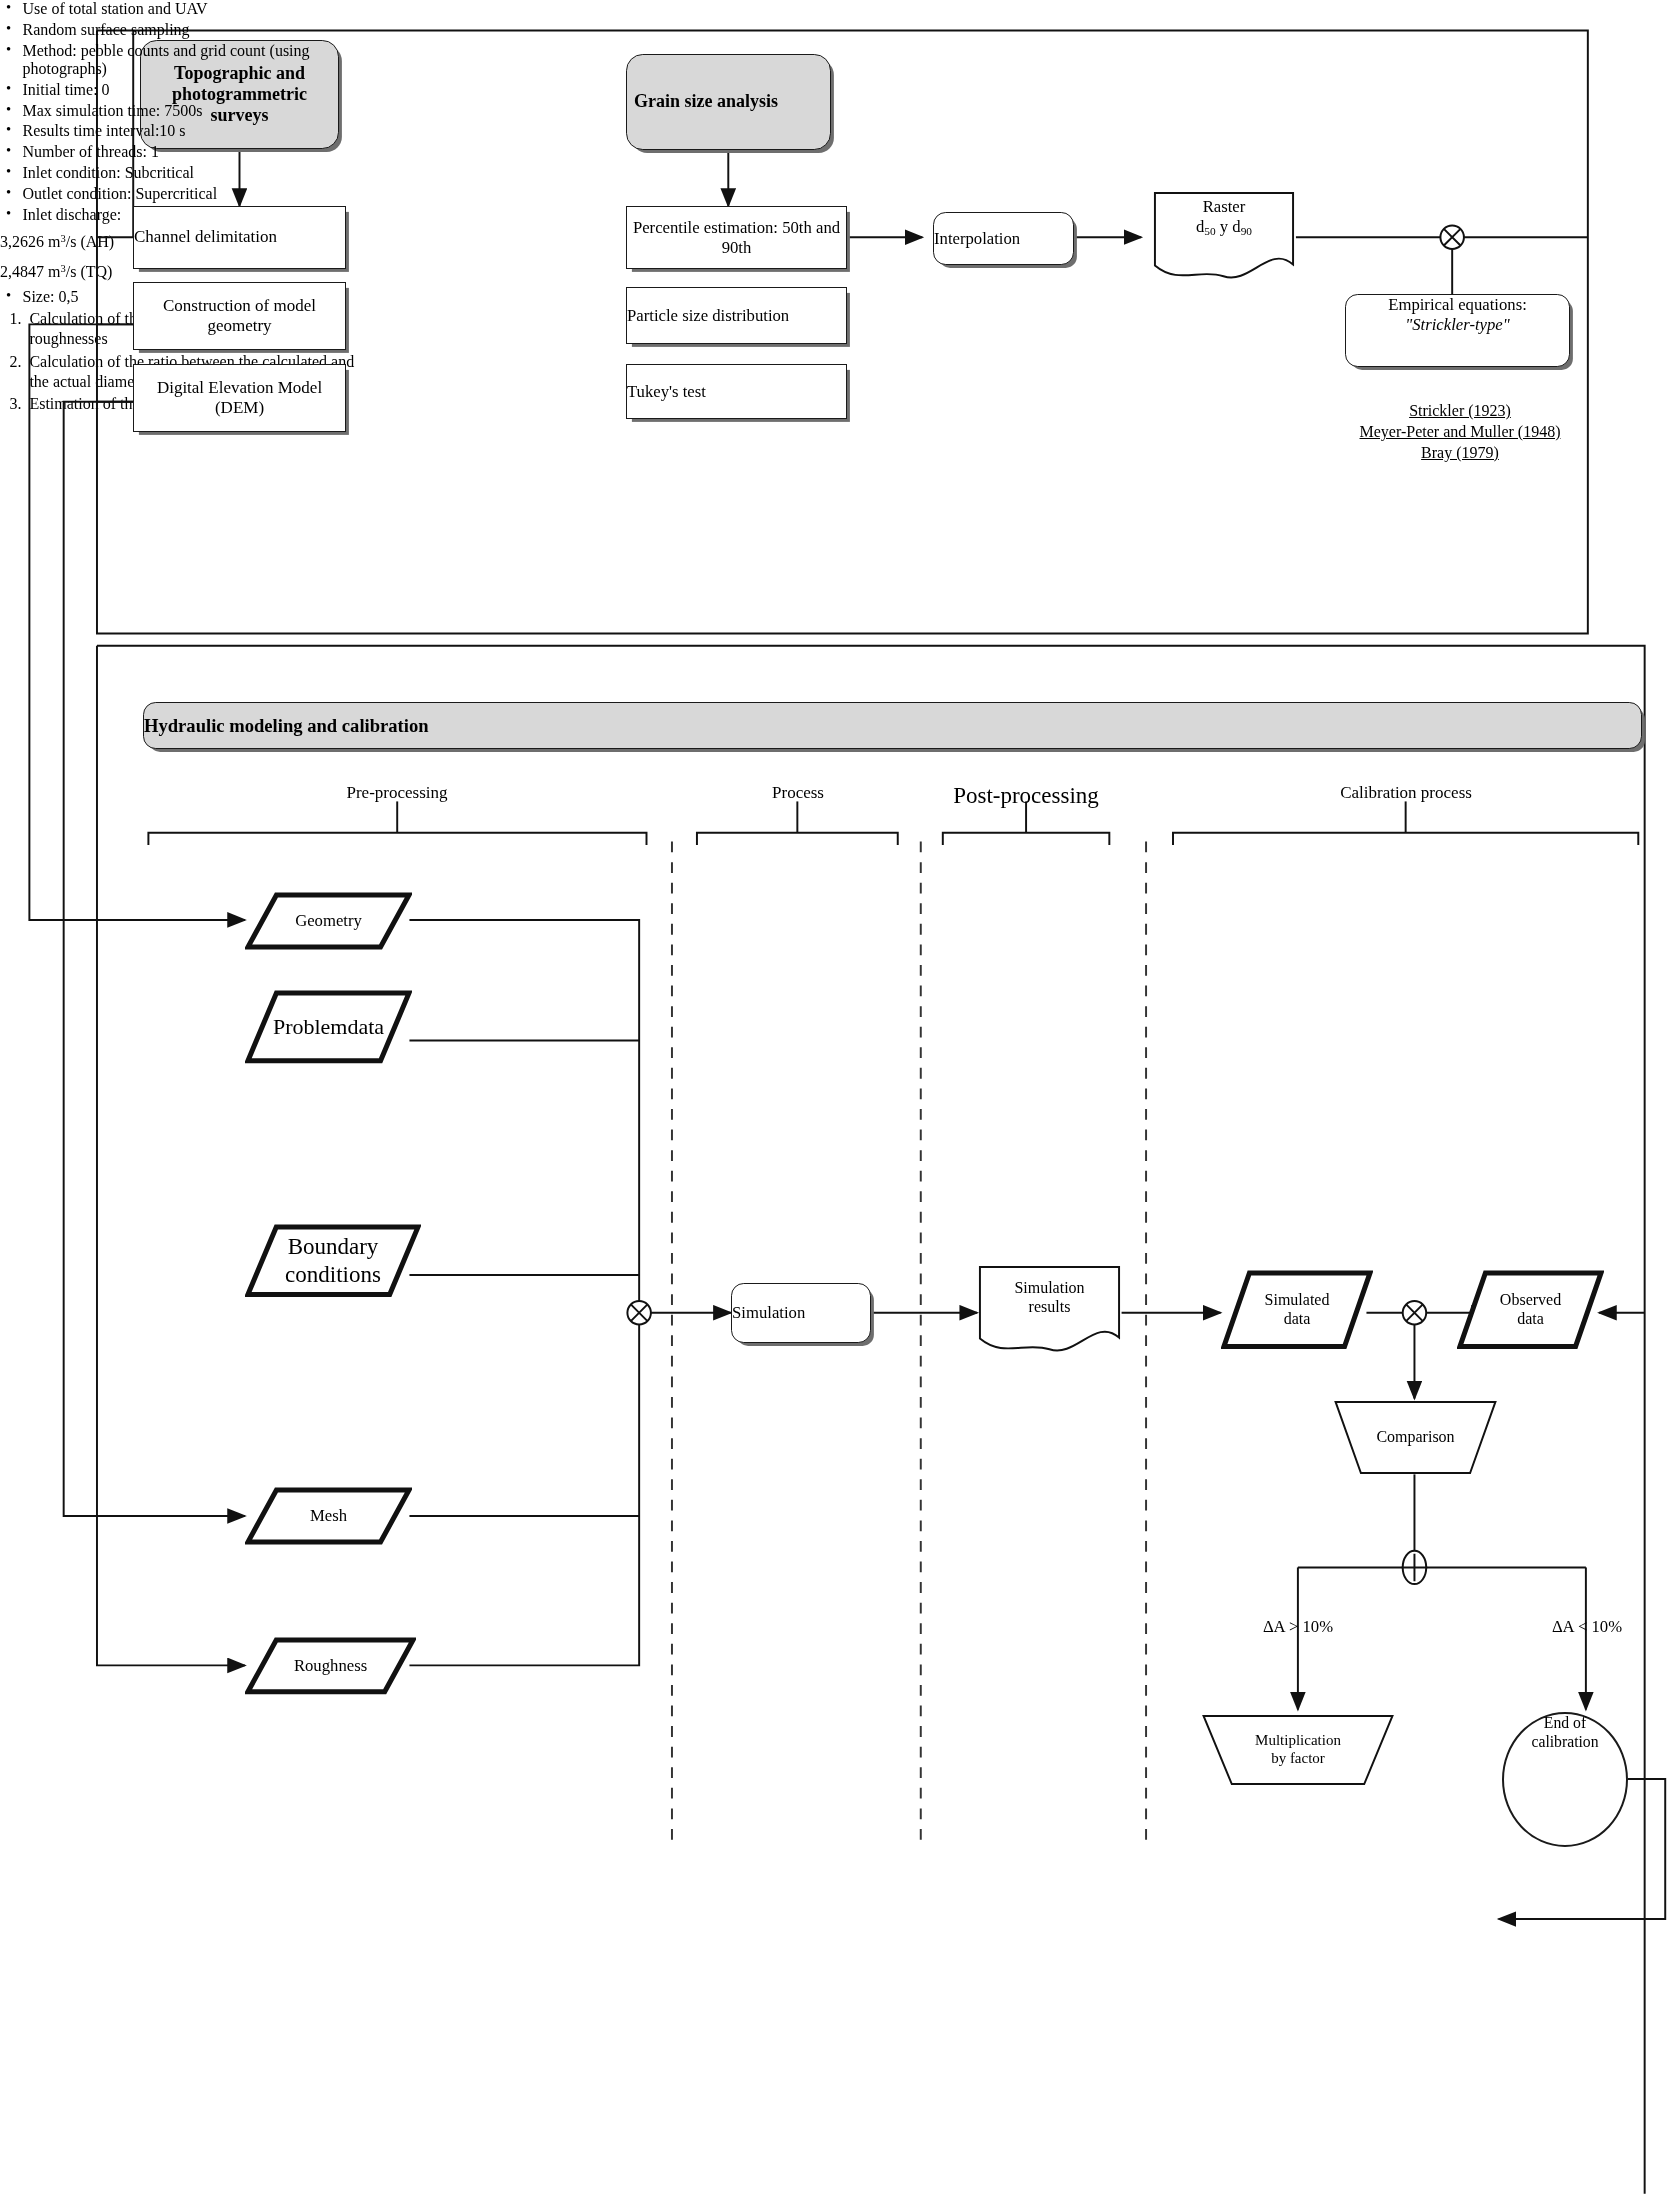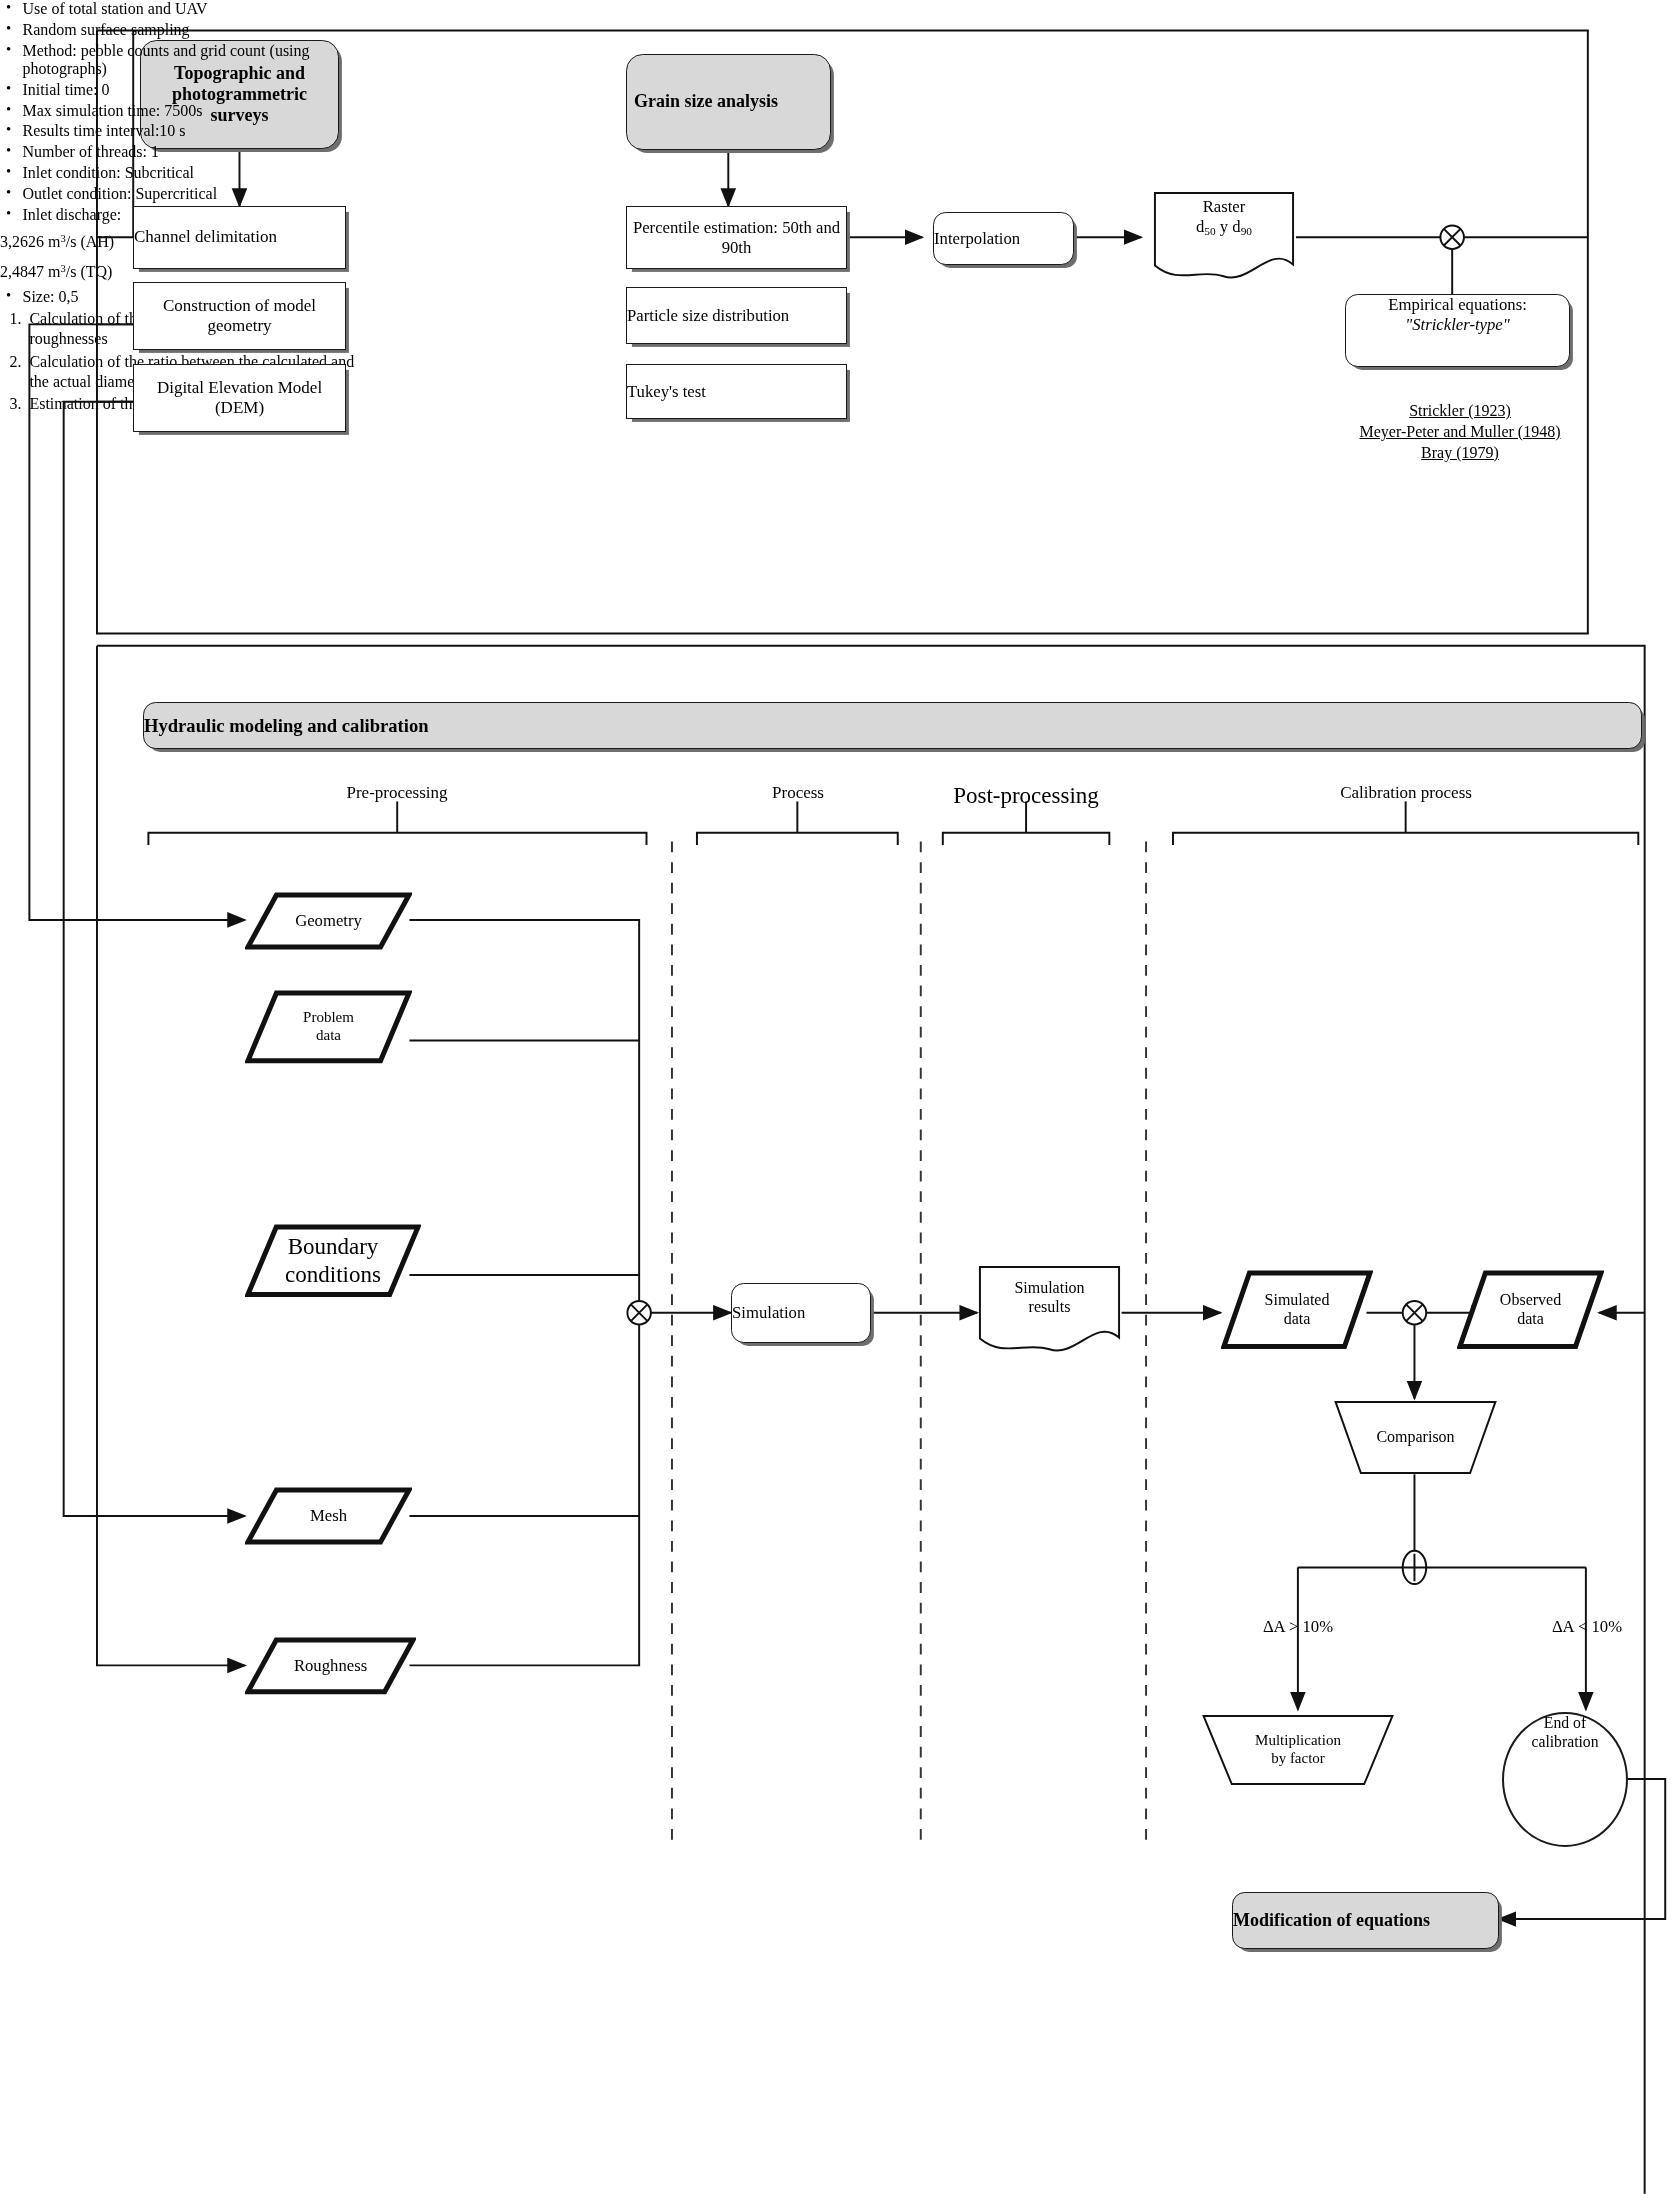--- a/index.html
+++ b/index.html
@@ -236,21 +236,21 @@
     <svg class="pbody" viewBox="0 0 340 118" preserveAspectRatio="none">
       <path d="M64,6 L334,6 L276,112 L6,112 Z" fill="#fff" stroke="#111" stroke-width="5" vector-effect="non-scaling-stroke"></path>
     </svg>
     <div class="ptext" style="font-size:16.7px;">Geometry</div>
   </div>
 
   <div class="para" style="left:245px;top:990px;width:167px;height:73px;">
     <svg class="pbody" viewBox="0 0 340 150" preserveAspectRatio="none">
       <path d="M64,6 L334,6 L276,144 L6,144 Z" fill="#fff" stroke="#111" stroke-width="5" vector-effect="non-scaling-stroke"></path>
     </svg>
-    <div class="ptext" style="font-size:15px;flex-direction:column;">
+    <div class="ptext" style="font-size:22px;flex-direction:row;">
       <span>Problem</span>
       <span>data</span>
     </div>
   </div>
 
   <div class="plain" style="left:196px;top:1083px;width:392px;font-size:16px;">
     <ul class="bul">
       <li>Initial time: 0</li>
       <li>Max simulation time: 7500s</li>
       <li>Results time interval:10 s</li>
@@ -357,23 +357,20 @@
       <span>Multiplication</span>
       <span>by factor</span>
     </div>
   </div>
 
   <div class="node ellipse" style="left:1502px;top:1712px;width:126px;height:135px;font-size:15.7px;flex-direction:column;border-width:2px;">
     <span>End of</span>
     <span>calibration</span>
   </div>
 
-  <div class="node gray rr-sm shadow" style="left:1232px;top:1892px;width:267px;height:57px;font-size:18px;">
-    <span>Modification of equations</span>
-  </div>
 
   <div class="plain" style="left:1228px;top:1979px;width:358px;font-size:16px;line-height:1.28;">
     <ol class="num">
       <li>Calculation of the diameter with the new roughnesses</li>
       <li>Calculation of the ratio between the calculated and the actual diameter</li>
       <li>Estimation of the new theoretical constant</li>
     </ol>
   </div>
 
 </div>

